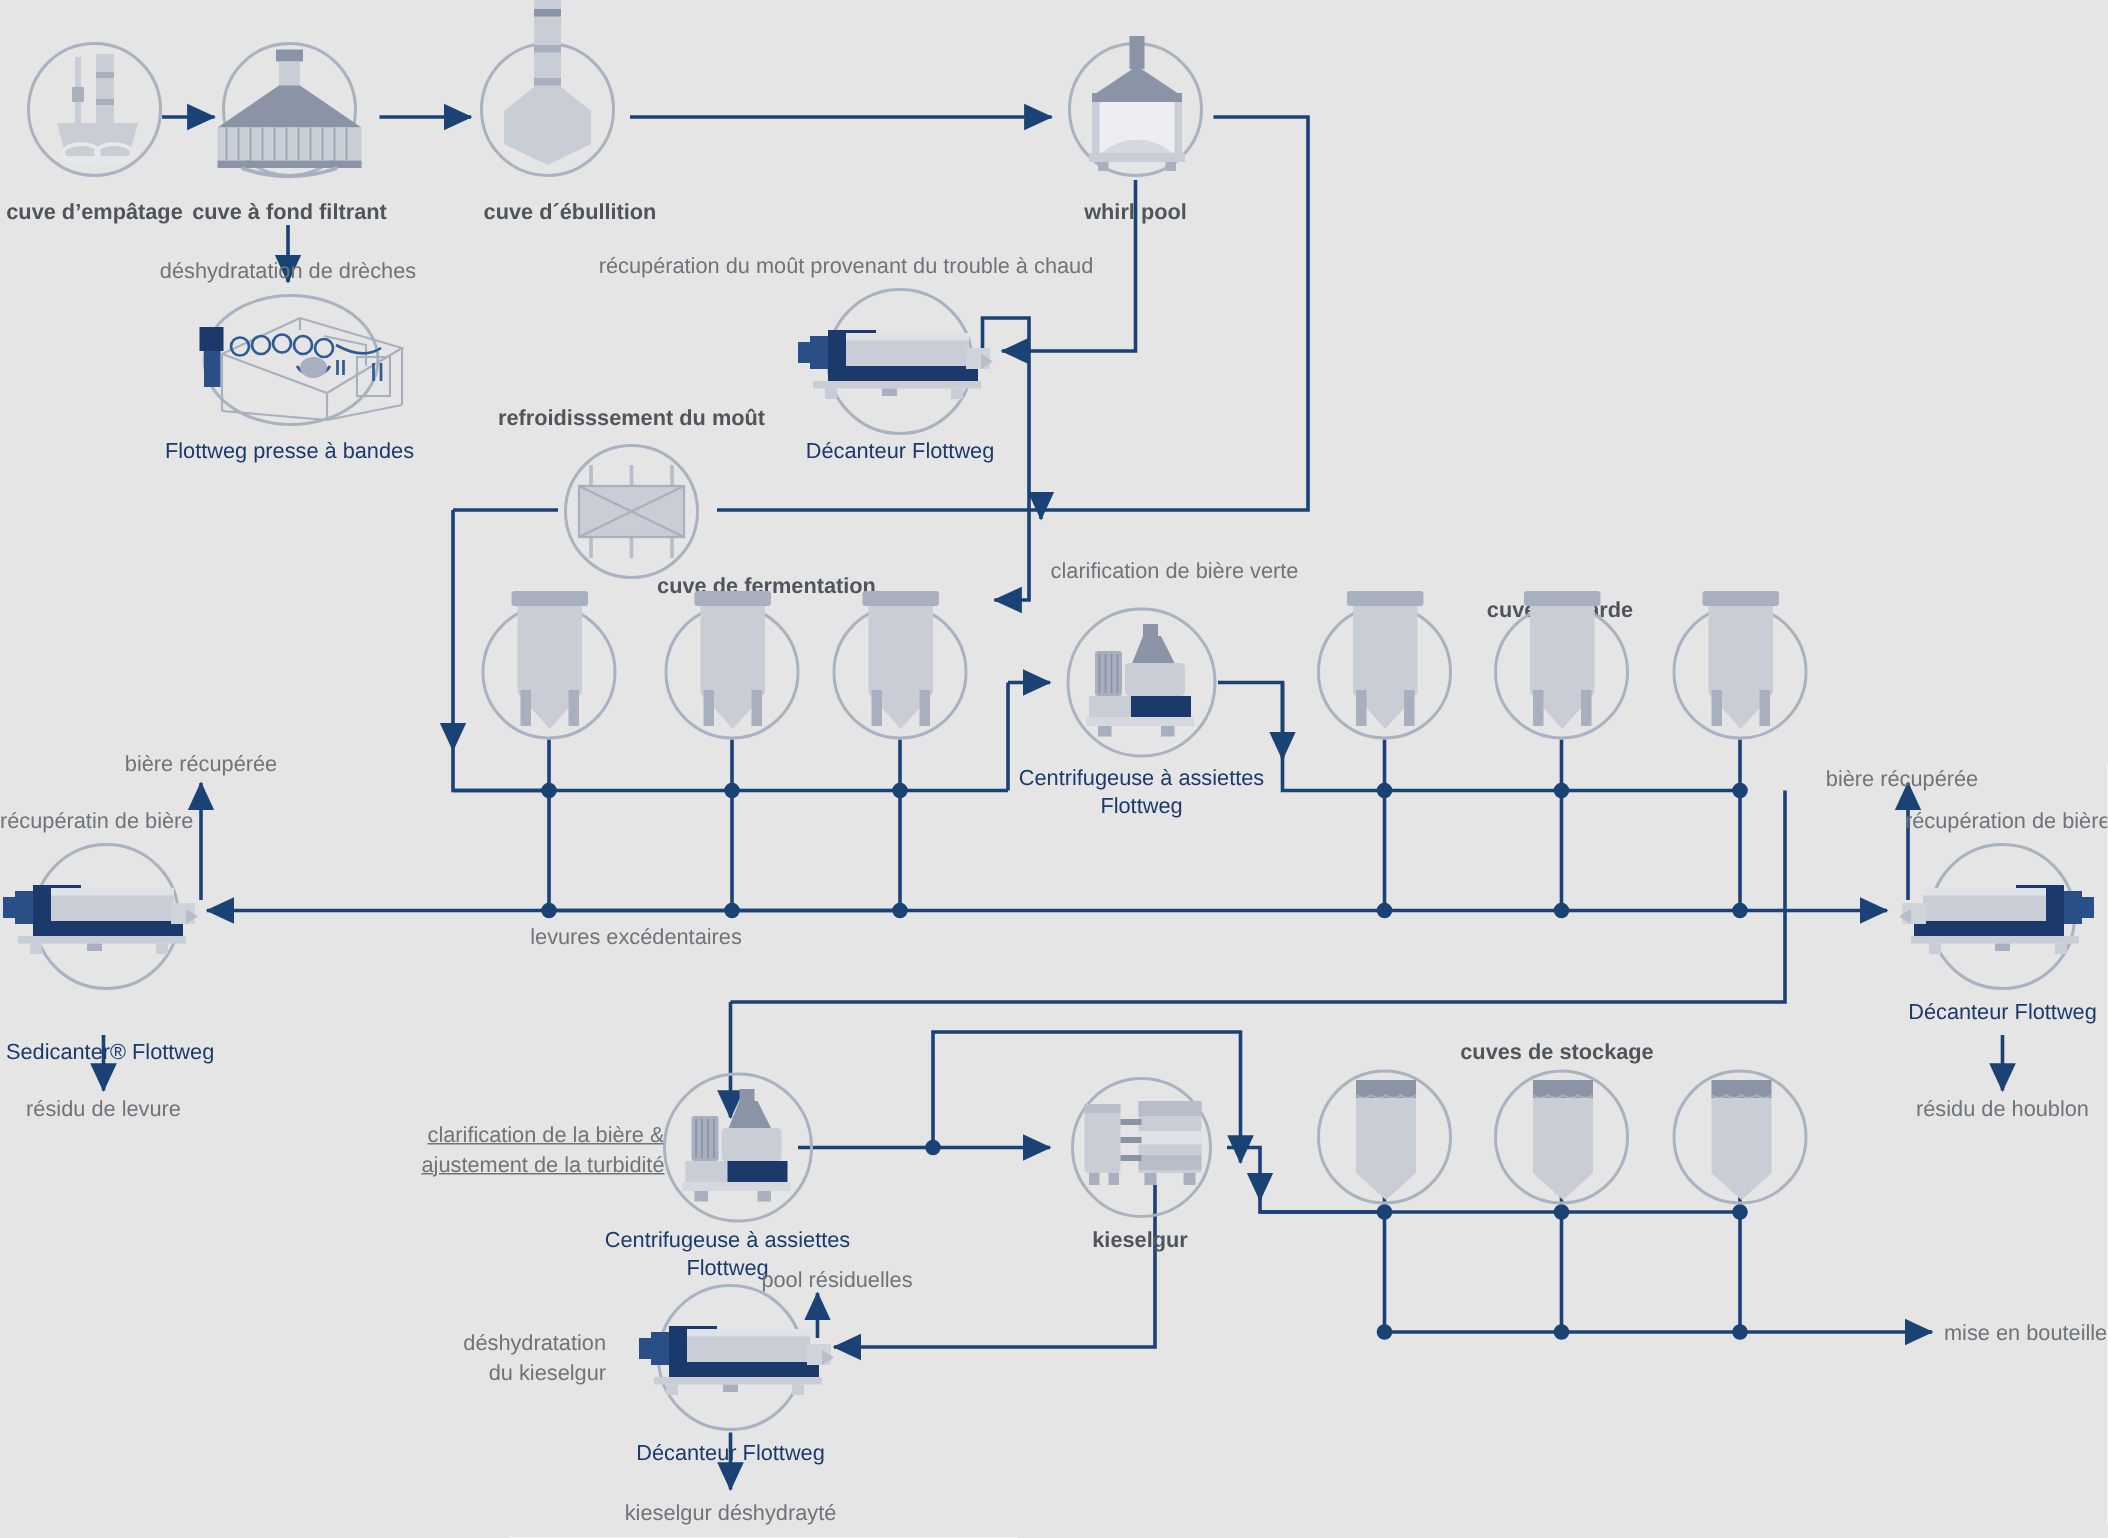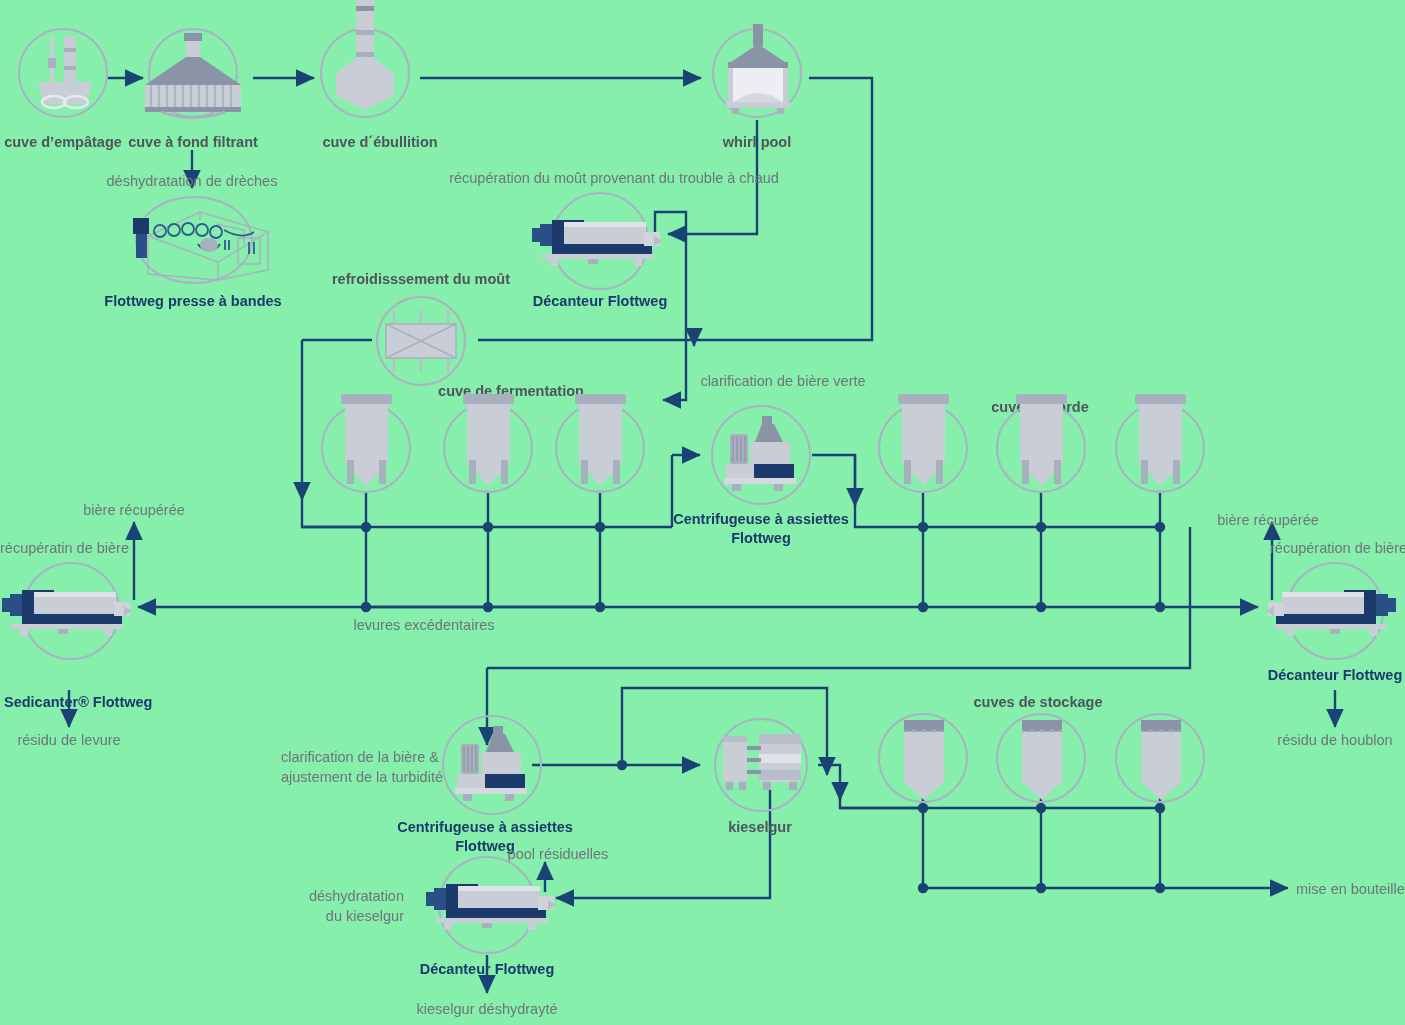--- a/index.html
+++ b/index.html
@@ -1,22 +1,22 @@
 <!DOCTYPE html>
 <html><head>
 <meta charset="utf-8">
 <style>
   html,body{margin:0;padding:0;background:#ffffff;}
   body{font-family:"Liberation Sans",sans-serif;}
-  #stage{position:relative;width:1405px;height:1025px;overflow:hidden;background:#86efac;}
+  #stage{position:relative;width:1405px;height:1025px;overflow:hidden;background:#e5e5e5;}
   #wires{position:absolute;left:0;top:0;width:1405px;height:1025px;}
   .circ{position:absolute;border-radius:50%;border:2.5px solid #a9b2c1;box-sizing:border-box;background:transparent;}
   .lbl{position:absolute;color:#6e7479;font-size:14.5px;line-height:1.25;white-space:nowrap;}
   .lbl.b{color:#4f555b;font-weight:bold;}
-  .lbl.brand{color:#1b3a6b;font-weight:bold;}
+  .lbl.brand{color:#1b3a6b;font-weight:normal;}
   .ctr{text-align:center;transform:translateX(-50%);}
   .rgt{text-align:right;transform:translateX(-100%);}
   svg.ico{position:absolute;overflow:visible;}
 </style>
 </head>
 <body>
 
 <div id="stage">
 
   <svg id="wires" viewBox="0 0 1405 1025">
@@ -208,21 +208,21 @@
     <rect x="16" y="34" width="11" height="24" fill="#2a4f86"></rect>
     <g stroke="#2f5b94" stroke-width="1.8">
       <line x1="129" y1="42" x2="129" y2="54"></line>
         <line x1="134" y1="42" x2="134" y2="54"></line>
       <line x1="105" y1="40" x2="105" y2="50"></line>
         <line x1="109" y1="40" x2="109" y2="50"></line>
     </g>
   </svg>
   <div class="lbl brand ctr" style="left:193px;top:292px;">Flottweg presse à bandes</div>
 
-  <div class="lbl ctr" style="left:614px;top:169px;">récupération du moût provenant du trouble à chaud</div>
+  <div class="lbl ctr" style="left:564px;top:169px;">récupération du moût provenant du trouble à chaud</div>
 
   <div class="circ" style="left:551px;top:192px;width:98px;height:98px;"></div>
   <svg class="ico" style="left:518px;top:210px;" width="152" height="60" viewBox="0 0 152 60">
     <rect x="22" y="14" width="14" height="22" fill="#2a4f86"></rect>
     <rect x="14" y="18" width="10" height="14" fill="#2a4f86"></rect>
     <rect x="34" y="10" width="32" height="28" fill="#1b3a6b"></rect>
     <rect x="46" y="14" width="82" height="22" fill="#c9cdd5"></rect>
     <rect x="46" y="12" width="82" height="5" fill="#dfe2e7"></rect>
     <rect x="34" y="34" width="100" height="10" fill="#1b3a6b"></rect>
     <rect x="24" y="44" width="112" height="5" fill="#c9cdd5"></rect>
@@ -361,21 +361,21 @@
       <path d="M136,26 l8,5 l-8,5 z" fill="#b8bec9"></path>
       <rect x="32" y="49" width="8" height="7" fill="#c9cdd5"></rect>
       <rect x="70" y="49" width="10" height="5" fill="#a8b0bf"></rect>
       <rect x="116" y="49" width="8" height="7" fill="#c9cdd5"></rect>
     </g>
   </svg>
   <div class="lbl brand ctr" style="left:1335px;top:666px;">Décanteur Flottweg</div>
   <div class="lbl ctr" style="left:1335px;top:731px;">résidu de houblon</div>
 
 
-  <div class="lbl rgt" style="left:443px;top:748px;line-height:1.35;text-align:left;">
+  <div class="lbl rgt" style="left:443px;top:748px;line-height:1.35;text-align:right;text-decoration:underline;">
     <div>clarification de la bière &amp;</div>
     <div>ajustement de la turbidité</div>
   </div>
 
   <div class="circ" style="left:442px;top:715px;width:100px;height:100px;"></div>
   <svg class="ico" style="left:449px;top:722px;" width="86" height="86" viewBox="0 0 86 86">
     <rect x="44" y="4" width="10" height="8" fill="#8b94a6"></rect>
     <path d="M36,32 L44,12 H56 L66,32 Z" fill="#8b94a6"></path>
     <rect x="32" y="30" width="40" height="22" rx="3" fill="#c9cdd5"></rect>
     <path d="M32,52 q20,10 40,0 z" fill="#c9cdd5"></path>

